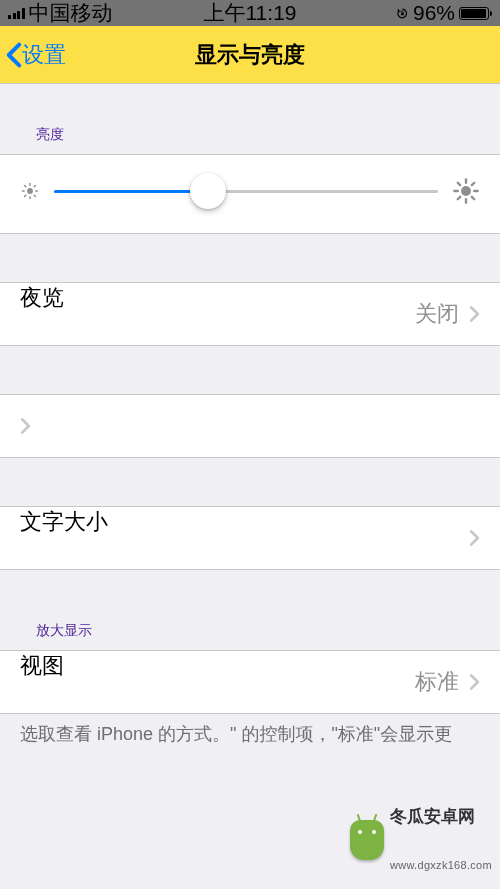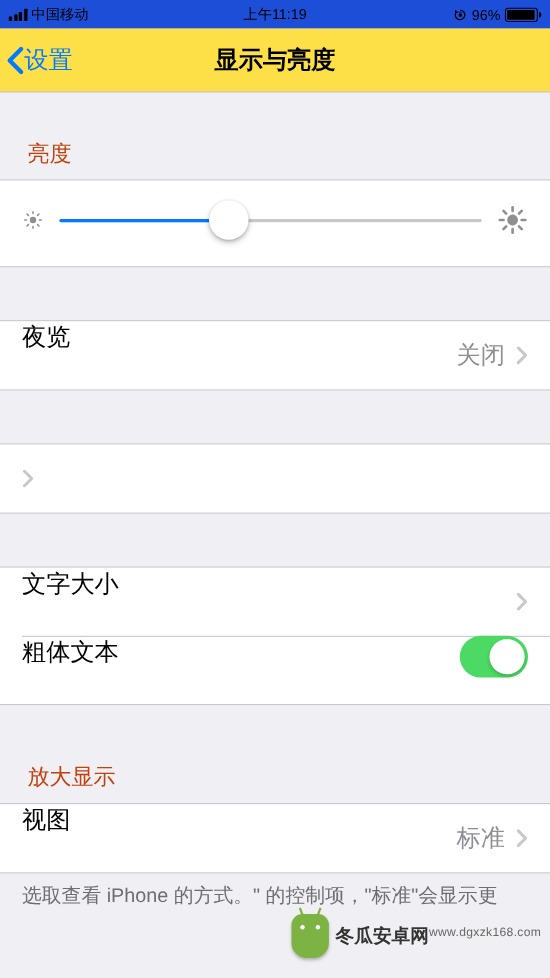--- a/index.html
+++ b/index.html
@@ -15,24 +15,24 @@
       background: #efeff4;
       overflow: hidden;
       position: relative;
     }
     .status-bar {
       height: 26px;
       display: flex;
       align-items: center;
       justify-content: space-between;
       padding: 0 8px;
-      font-size: 13px;
+      font-size: 21px;
       font-weight: 500;
       color: #000;
-      background: #1d4ed8;
+      background: #737373;
     }
     .status-left {
       display: flex;
       align-items: center;
       gap: 4px;
     }
     .signal-bars {
       display: flex;
       align-items: flex-end;
       gap: 1.5px;
@@ -109,23 +109,23 @@
     }
     .nav-title {
       position: absolute;
       left: 50%;
       transform: translateX(-50%);
       font-size: 22px;
       font-weight: 600;
       color: #000;
     }
     .section-header {
-      padding: 42px 20px 10px 25px;
-      color: #c2410c;
-      font-size: 20px;
+      padding: 42px 20px 10px 36px;
+      color: #4c1d95;
+      font-size: 14px;
     }
     .brightness-cell {
       background: #fff;
       padding: 22px 20px 28px 20px;
       display: flex;
       align-items: center;
       gap: 14px;
       border-top: 1px solid #c8c7cc;
       border-bottom: 1px solid #c8c7cc;
     }
@@ -252,21 +252,23 @@
     .wm-ant-l, .wm-ant-r {
       position:absolute;
       width:2px; height:8px;
       background:#7cb342;
       top:-6px;
     }
     .wm-ant-l{left:8px; transform:rotate(-20deg)}
     .wm-ant-r{right:8px; transform:rotate(20deg)}
     .wm-text {
       display: flex;
+      flex-direction: column;
       line-height: 1.1;
+      gap: 32px;
     }
     .wm-cn {
       font-size: 17px;
       font-weight: 700;
       color: #333;
     }
     .wm-url {
       font-size: 11px;
       color: #666;
       letter-spacing: 0.3px;
@@ -389,26 +391,20 @@
   <div class="cell">
     <span>文字大小</span>
     <div class="cell-right">
       <span class="chevron">
         <svg viewBox="0 0 10 16" fill="none" stroke="#c7c7cc" stroke-width="2.5" stroke-linecap="round" stroke-linejoin="round">
             <polyline points="2,2 8,8 2,14"></polyline>
           </svg>
       </span>
     </div>
   </div>
-  <div class="cell">
-    <span>粗体文本</span>
-    <div class="toggle">
-      <div class="toggle-knob"></div>
-    </div>
-  </div>
 </div>
 
 <div class="section-header" style="padding-top:52px">放大显示</div>
 <div class="list-group">
   <div class="cell">
     <span>视图</span>
     <div class="cell-right">
       <span class="cell-value">标准</span>
       <span class="chevron">
         <svg viewBox="0 0 10 16" fill="none" stroke="#c7c7cc" stroke-width="2.5" stroke-linecap="round" stroke-linejoin="round">

